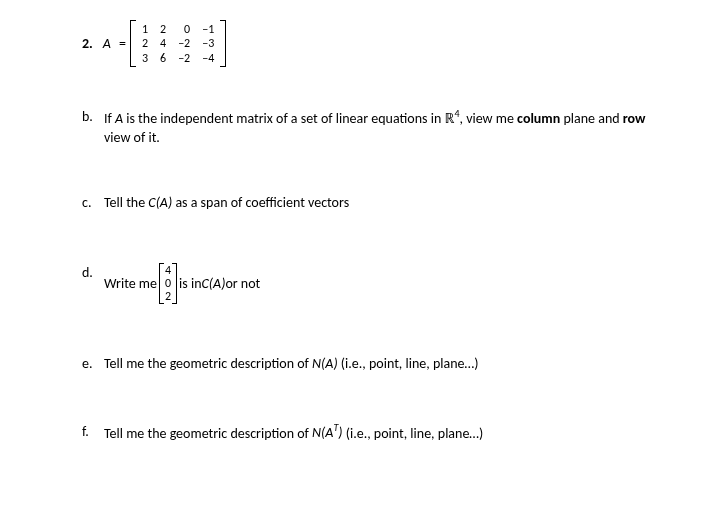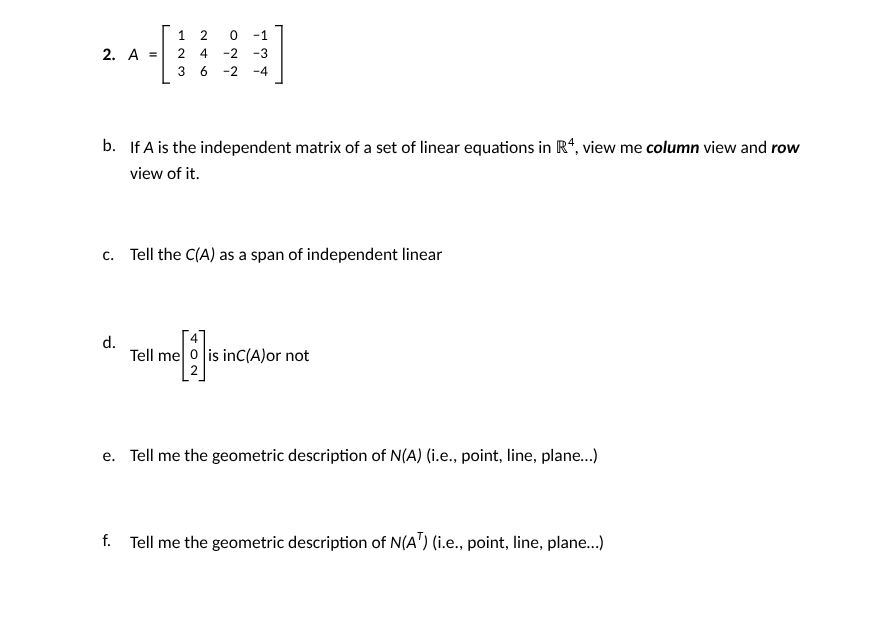--- a/index.html
+++ b/index.html
@@ -88,21 +88,20 @@
     }
     .sub-label {
       min-width: 22px;
       flex-shrink: 0;
     }
     .sub-text {
       flex: 1;
     }
     .bold {
       font-weight: bold;
-      font-style: italic;
     }
     .italic {
       font-style: italic;
     }
     .sup {
       font-size: 10px;
       vertical-align: super;
     }
     .math-r {
       font-family: 'Cambria Math', serif;
@@ -189,35 +188,35 @@
           <span class="matrix-cell">−4</span>
         </span>
       </span>
     </span>
   </span>
 </div>
 
 <div class="sub-item problem-item">
   <span class="sub-label">b.</span>
   <span class="sub-text">
-    <span>If </span><span class="italic">A</span><span> is the independent matrix of a set of linear equations in </span><span class="math-r">ℝ</span><span class="sup">4</span><span>, view me </span><span class="bold">column</span><span> view and </span><span class="bold">row</span><span> view of it.</span>
+    <span>If </span><span class="italic">A</span><span> is the independent matrix of a set of linear equations in </span><span class="math-r">ℝ</span><span class="sup">4</span><span>, view me </span><span class="bold">column</span><span> plane and </span><span class="bold">row</span><span> view of it.</span>
   </span>
 </div>
 
 <div class="sub-item item-c">
   <span class="sub-label">c.</span>
   <span class="sub-text">
-    <span>Tell the </span><span class="italic">C(A)</span><span> as a span of independent linear</span>
+    <span>Tell the </span><span class="italic">C(A)</span><span> as a span of coefficient vectors</span>
   </span>
 </div>
 
 <div class="sub-item item-d">
   <span class="sub-label">d.</span>
   <span class="sub-text d-flex">
-    <span>Tell me </span>
+    <span>Write me </span>
     <span class="inline-matrix">
       <span class="inline-matrix-body">
         <span class="inline-matrix-cell">4</span>
         <span class="inline-matrix-cell">0</span>
         <span class="inline-matrix-cell">2</span>
       </span>
     </span>
     <span> is in </span>
       <span class="italic">C(A)</span>
       <span> or not</span>

